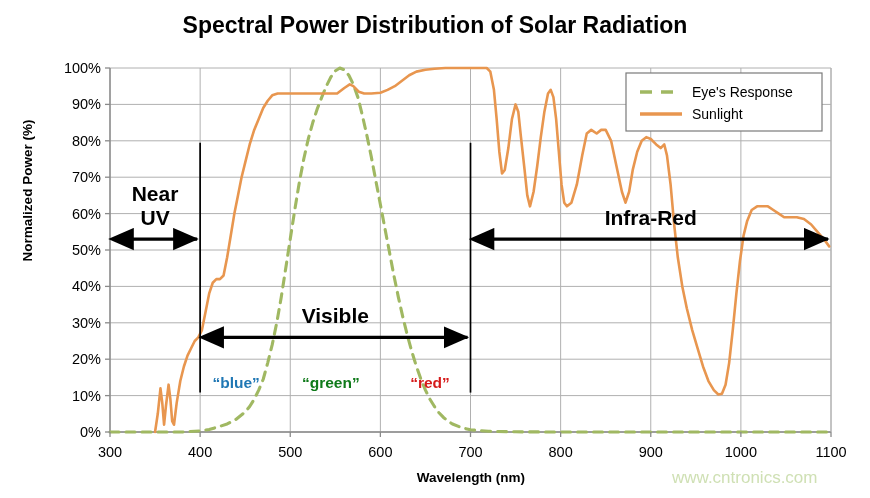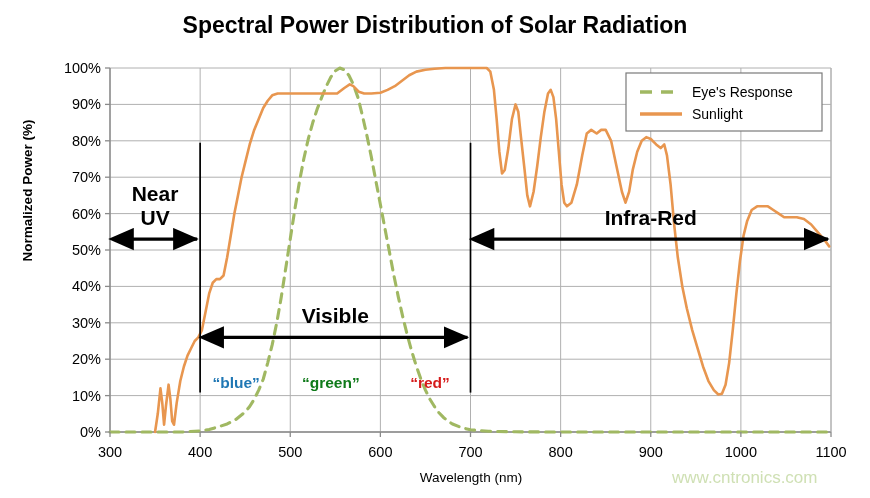--- a/index.html
+++ b/index.html
@@ -13,21 +13,21 @@
     position:absolute;left:0;top:12px;width:870px;text-align:center;
     font-size:23px;font-weight:bold;color:#000;letter-spacing:0px;
   }
   .y-axis-title{
     position:absolute;left:-58px;top:183px;width:170px;text-align:center;
     font-size:13.5px;font-weight:bold;color:#000;
     transform:rotate(-90deg);transform-origin:center center;
   }
   .x-axis-title{
     position:absolute;left:110px;top:470px;width:722px;text-align:center;
-    font-size:13.5px;font-weight:normal;color:#000;
+    font-size:13.5px;font-weight:bold;color:#000;
   }
   .watermark{
     position:absolute;left:672px;top:468px;
     font-size:17px;color:#cfe0b4;font-family:"Liberation Sans", sans-serif;
   }
   svg{position:absolute;left:0;top:0;}
   text{font-family:"Liberation Sans", sans-serif;}
   .ticklabel{font-size:14.5px;fill:#000;}
   .legendlabel{font-size:14px;fill:#000;}
   .annot{font-size:21px;font-weight:bold;fill:#000;}

